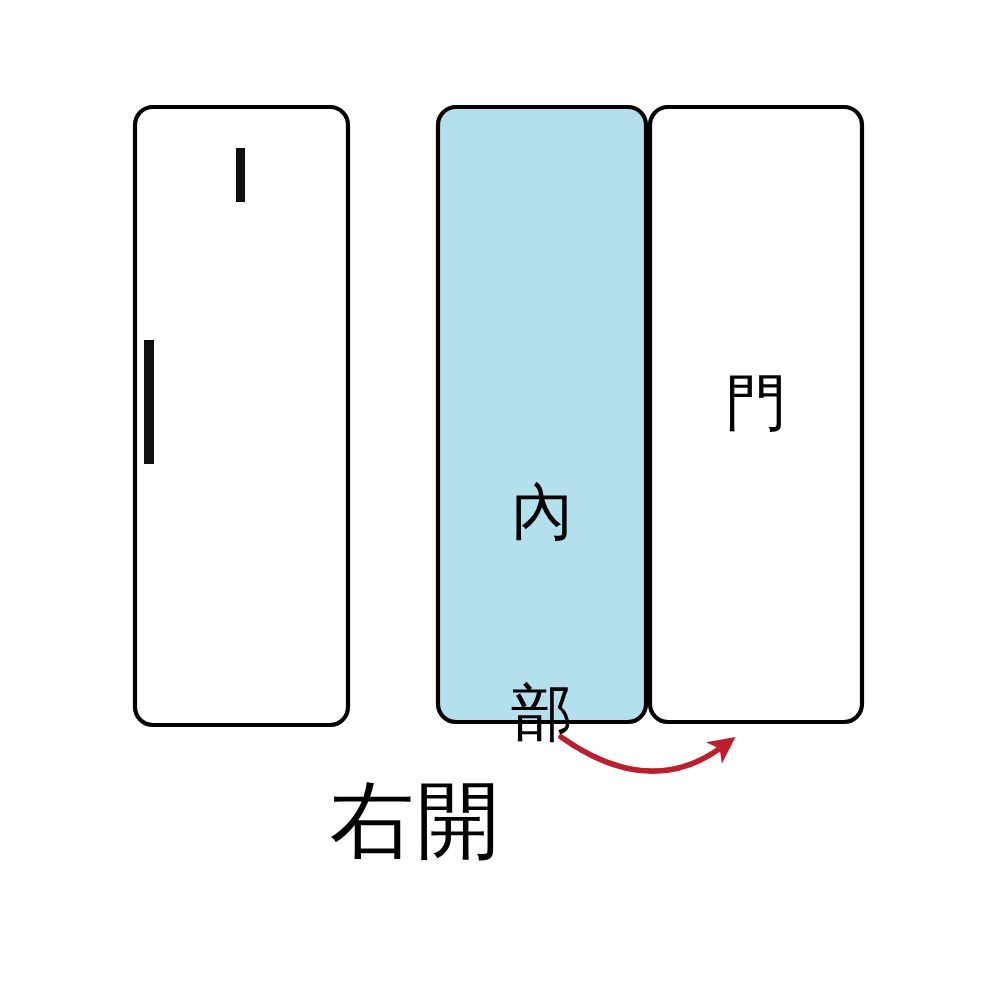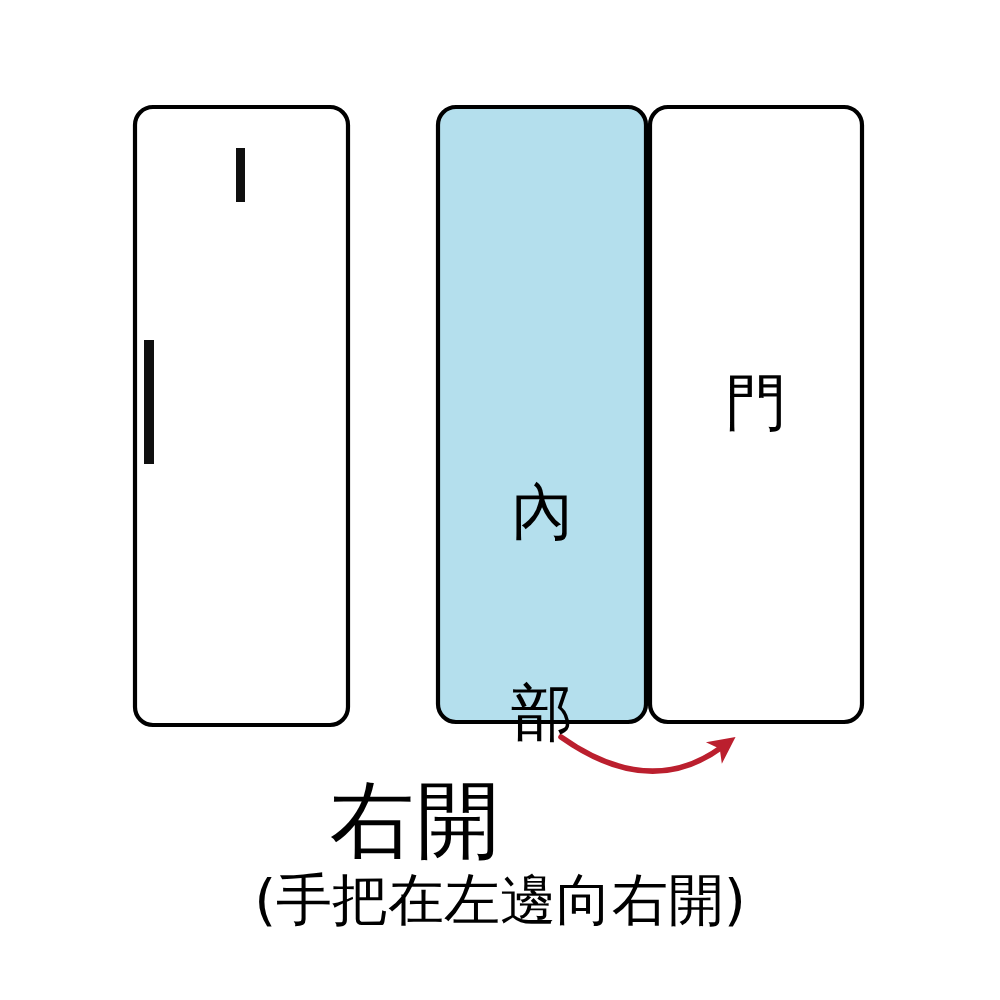--- a/index.html
+++ b/index.html
@@ -112,15 +112,14 @@
 
   <div class="cjk-label" id="label-interior">
     <span class="ch">內</span>
     <span class="ch">部</span>
   </div>
 
   <div class="cjk-label" id="label-door">門</div>
 
   <div class="cjk-label" id="caption-main">右開</div>
 
-  <div class="cjk-label" id="caption-sub">(手把在左邊向右開)</div>
 
 </div>
 
 </body></html>

